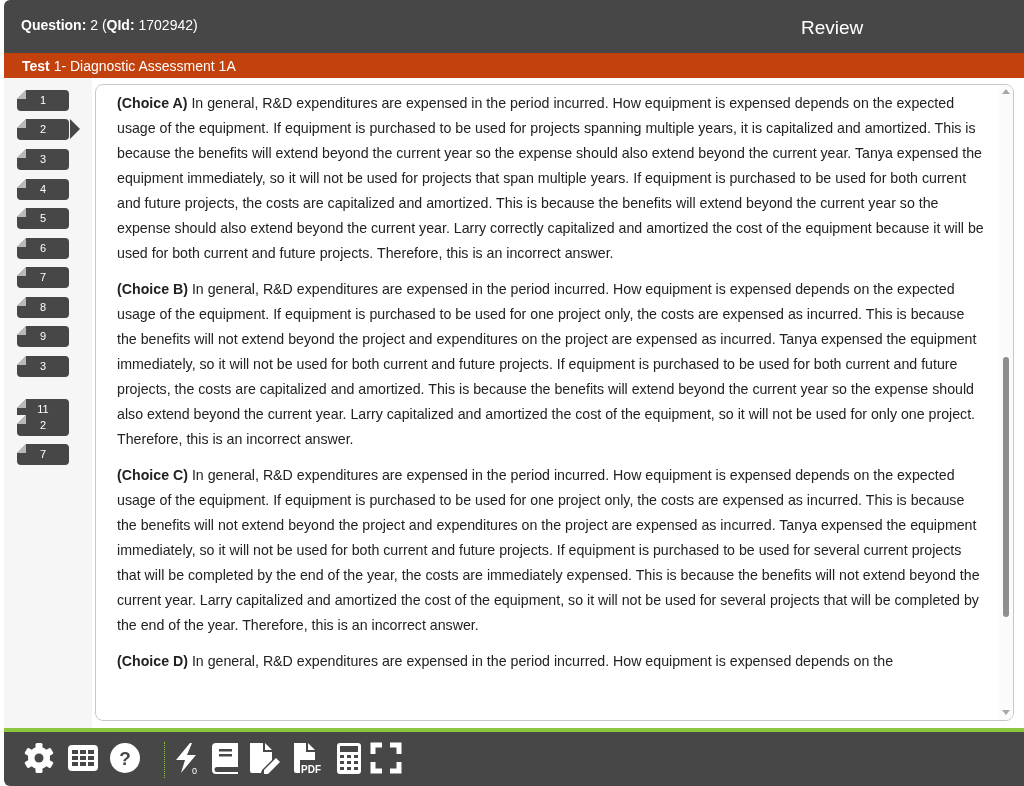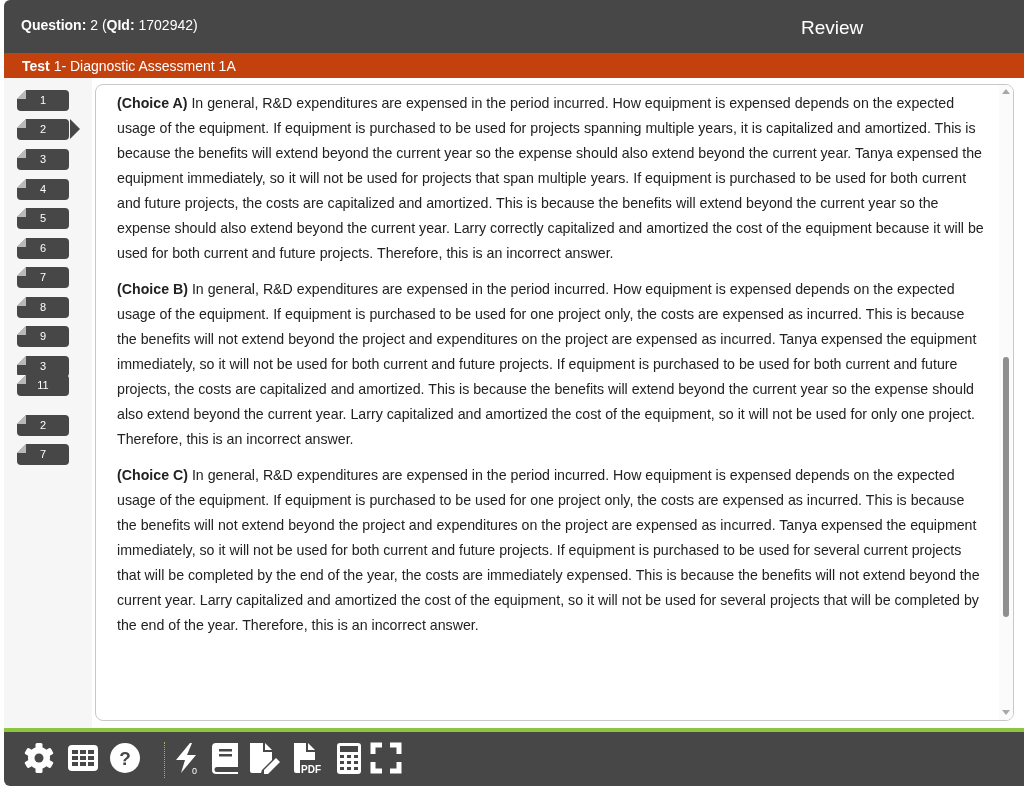--- a/index.html
+++ b/index.html
@@ -92,30 +92,31 @@
   <div class="qbtn" style="top:12px"><span class="fold2"></span><span class="fold"></span><span>1</span></div>
   <div class="qbtn" style="top:41px"><span class="fold2"></span><span class="fold"></span><span>2</span><span class="curarrow"></span></div>
   <div class="qbtn" style="top:71px"><span class="fold2"></span><span class="fold"></span><span>3</span></div>
   <div class="qbtn" style="top:101px"><span class="fold2"></span><span class="fold"></span><span>4</span></div>
   <div class="qbtn" style="top:130px"><span class="fold2"></span><span class="fold"></span><span>5</span></div>
   <div class="qbtn" style="top:160px"><span class="fold2"></span><span class="fold"></span><span>6</span></div>
   <div class="qbtn" style="top:189px"><span class="fold2"></span><span class="fold"></span><span>7</span></div>
   <div class="qbtn" style="top:219px"><span class="fold2"></span><span class="fold"></span><span>8</span></div>
   <div class="qbtn" style="top:248px"><span class="fold2"></span><span class="fold"></span><span>9</span></div>
   <div class="qbtn" style="top:278px"><span class="fold2"></span><span class="fold"></span><span>3</span></div>
-  <div class="qbtn" style="top:297px"><span class="fold2"></span><span class="fold"></span><span>11</span></div>
+  <div class="qbtn" style="top:321px"><span class="fold2"></span><span class="fold"></span><span>11</span></div>
   <div class="qbtn" style="top:337px"><span class="fold2"></span><span class="fold"></span><span>2</span></div>
   <div class="qbtn" style="top:366px"><span class="fold2"></span><span class="fold"></span><span>7</span></div>
 </div>
 
 <div class="content">
   <div class="inner">
     <p><b>(Choice A)</b> <span>In general, R&amp;D expenditures are expensed in the period incurred. How equipment is expensed depends on the expected usage of the equipment. If equipment is purchased to be used for projects spanning multiple years, it is capitalized and amortized. This is because the benefits will extend beyond the current year so the expense should also extend beyond the current year. Tanya expensed the equipment immediately, so it will not be used for projects that span multiple years. If equipment is purchased to be used for both current and future projects, the costs are capitalized and amortized. This is because the benefits will extend beyond the current year so the expense should also extend beyond the current year. Larry correctly capitalized and amortized the cost of the equipment because it will be used for both current and future projects. Therefore, this is an incorrect answer.</span></p>
     <p><b>(Choice B)</b> <span>In general, R&amp;D expenditures are expensed in the period incurred. How equipment is expensed depends on the expected usage of the equipment. If equipment is purchased to be used for one project only, the costs are expensed as incurred. This is because the benefits will not extend beyond the project and expenditures on the project are expensed as incurred. Tanya expensed the equipment immediately, so it will not be used for both current and future projects. If equipment is purchased to be used for both current and future projects, the costs are capitalized and amortized. This is because the benefits will extend beyond the current year so the expense should also extend beyond the current year. Larry capitalized and amortized the cost of the equipment, so it will not be used for only one project. Therefore, this is an incorrect answer.</span></p>
     <p><b>(Choice C)</b> <span>In general, R&amp;D expenditures are expensed in the period incurred. How equipment is expensed depends on the expected usage of the equipment. If equipment is purchased to be used for one project only, the costs are expensed as incurred. This is because the benefits will not extend beyond the project and expenditures on the project are expensed as incurred. Tanya expensed the equipment immediately, so it will not be used for both current and future projects. If equipment is purchased to be used for several current projects that will be completed by the end of the year, the costs are immediately expensed. This is because the benefits will not extend beyond the current year. Larry capitalized and amortized the cost of the equipment, so it will not be used for several projects that will be completed by the end of the year. Therefore, this is an incorrect answer.</span></p>
+    <p><b>(Choice D)</b> <span>In general, R&amp;D expenditures are expensed in the period incurred. How equipment is expensed depends on the</span></p>
   </div>
   <div class="scrollbar">
     <span class="up"></span>
     <span class="thumb"></span>
     <span class="down"></span>
   </div>
 </div>
 
 <div class="bottom-line"></div>
 

